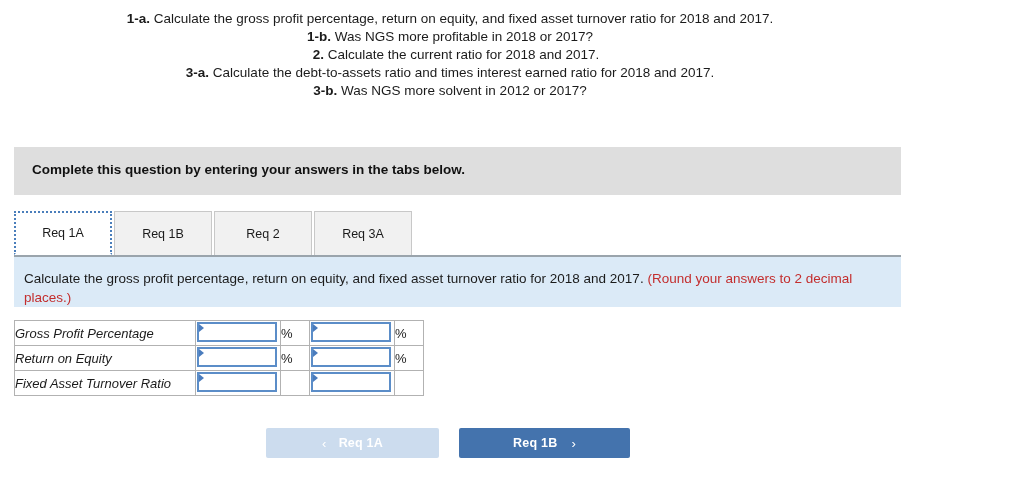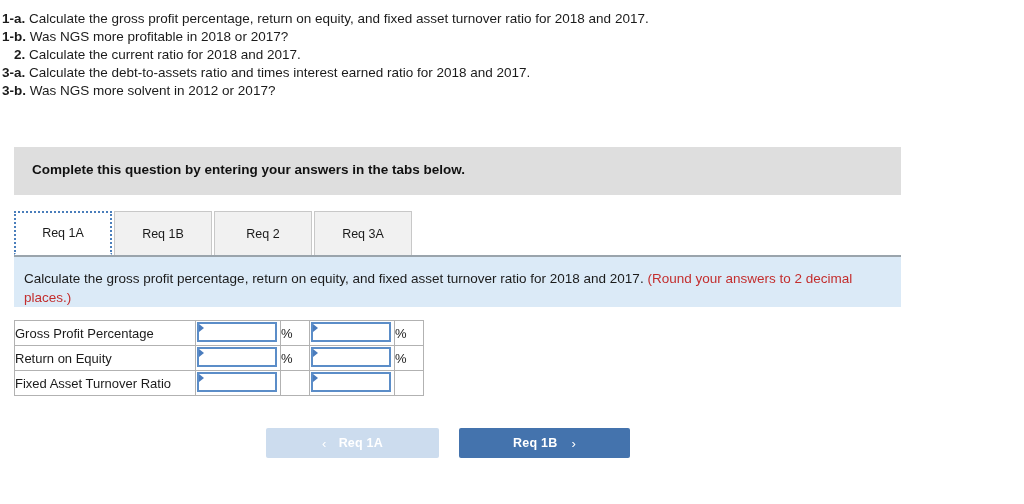--- a/index.html
+++ b/index.html
@@ -14,23 +14,24 @@
     font-size: 13px;
     color: #111111;
     -webkit-font-smoothing: antialiased;
     overflow: hidden;
     position: relative;
   }
 
   
   .question-list {
     position: absolute;
-    left: 2px;
+    left: 10px;
     top: 10px;
     width: 880px;
+    text-align: center;
   }
   .q-line {
     font-size: 13.5px;
     line-height: 18px;
     color: #1b1b1b;
     white-space: nowrap;
   }
   .q-num {
     font-weight: bold;
   }
@@ -138,20 +139,21 @@
     font-weight: bold;
     color: #111111;
   }
   .row-label {
     width: 180px;
     height: 24px;
     font-size: 13px;
     color: #1b1b1b;
     padding-left: 5px;
     white-space: nowrap;
+    font-style: italic;
   }
   .cell-input {
     width: 84px;
     height: 24px;
     position: relative;
     padding: 0;
   }
   .cell-pct {
     width: 28px;
     height: 24px;

